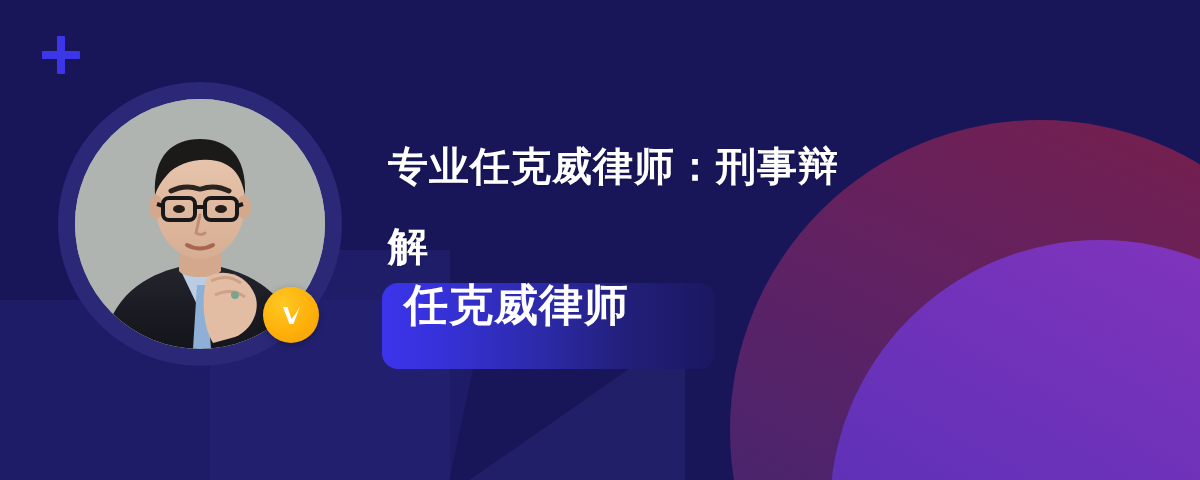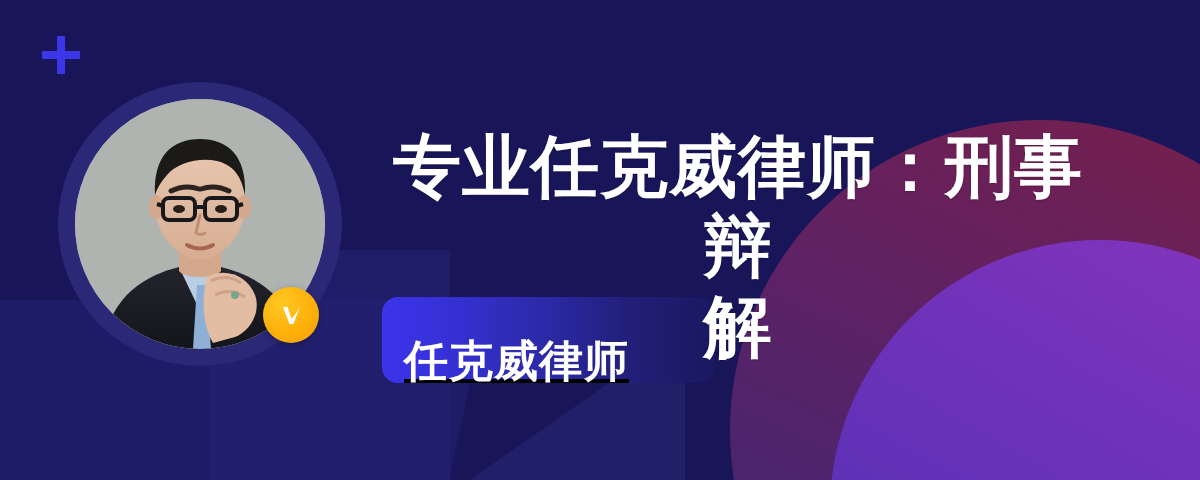--- a/index.html
+++ b/index.html
@@ -134,53 +134,51 @@
     align-items: center;
     justify-content: center;
     box-shadow: 0 2px 7px rgba(0,0,0,.28);
   }
   .verified-badge svg { display: block; }
 
   
   .name-badge {
     position: absolute;
     left: 382px;
-    top: 297px;
+    top: 283px;
     width: 333px;
     height: 86px;
     border-radius: 16px;
     background: linear-gradient(90deg, #3b34ec 0%, #3631d8 18%, #2c2aa8 48%, #221f79 74%, #1a1860 100%);
     display: flex;
-    align-items: flex-end;
-    text-decoration: underline;
+    align-items: flex-start;
   }
   .name-badge-text {
     color: #ffffff;
     font-size: 44px;
     font-weight: 700;
     letter-spacing: 1px;
     padding-left: 22px;
     line-height: 1;
     white-space: nowrap;
   }
 
   
   .headline {
     position: absolute;
     left: 388px;
     top: 126px;
     width: 700px;
     color: #ffffff;
-    font-size: 68px;
+    font-size: 40px;
     font-weight: 700;
     line-height: 80px;
     letter-spacing: 1px;
     z-index: 5;
     text-shadow: 0 1px 2px rgba(0,0,0,.22);
-    text-align: center;
   }
 </style>
 </head>
 <body>
 
 <div class="banner">
 
   <div class="bg-layer">
     <div class="shape-poly-left"></div>
     <div class="shape-poly-left2"></div>

